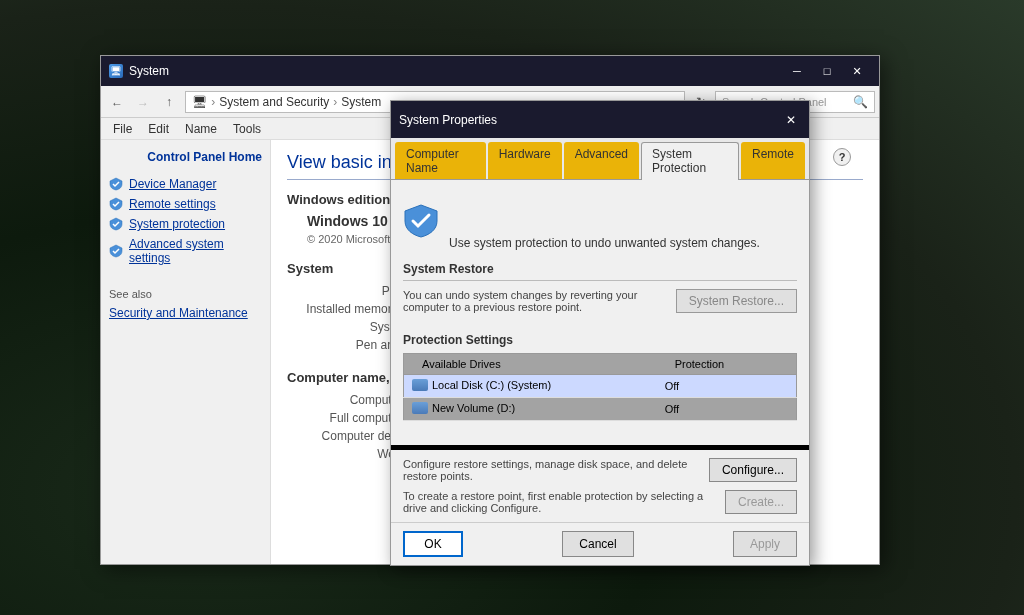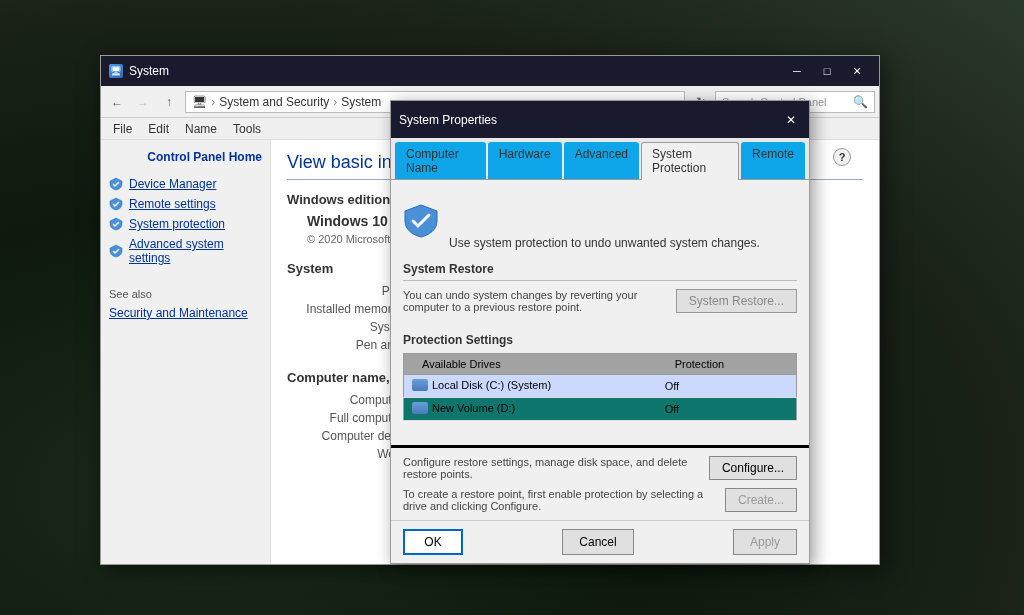--- a/index.html
+++ b/index.html
@@ -323,21 +323,21 @@
       gap: 2px;
     }
     .tab {
       padding: 4px 10px;
       font-size: 12px;
       color: #333;
       cursor: pointer;
       border: 1px solid transparent;
       border-bottom: none;
       border-radius: 3px 3px 0 0;
-      background: #0ea5e9;
+      background: #eab308;
     }
     .tab.active {
       background: #f0f0f0;
       border-color: #999;
       border-bottom-color: #f0f0f0;
       margin-bottom: -1px;
       z-index: 1;
     }
 
     
@@ -401,40 +401,40 @@
     .protection-table th {
       background: #a3a3a3;
       padding: 4px 18px;
       text-align: left;
       font-weight: normal;
       border-bottom: 1px solid #999;
     }
     .protection-table td {
       padding: 4px 8px;
       border-bottom: 1px solid #ddd;
-      background: #0f766e;
+      background: #a3a3a3;
     }
     .protection-table .selected td { background: #ccd9ff; }
     .drive-icon {
       display: inline-flex;
       align-items: center;
       gap: 4px;
     }
     .hdd-icon {
       width: 16px;
       height: 12px;
       background: linear-gradient(180deg, #6a9fd8 0%, #4a7ab8 100%);
       border-radius: 2px;
       display: inline-block;
     }
 
     
     .dialog-footer-section {
       padding: 8px 12px;
-      border-top: 3px solid #000000;
+      border-top: 5px solid #000000;
     }
     .configure-row {
       display: flex;
       justify-content: space-between;
       align-items: center;
       margin-bottom: 8px;
     }
     .configure-desc {
       font-size: 11px;
       color: #444;

